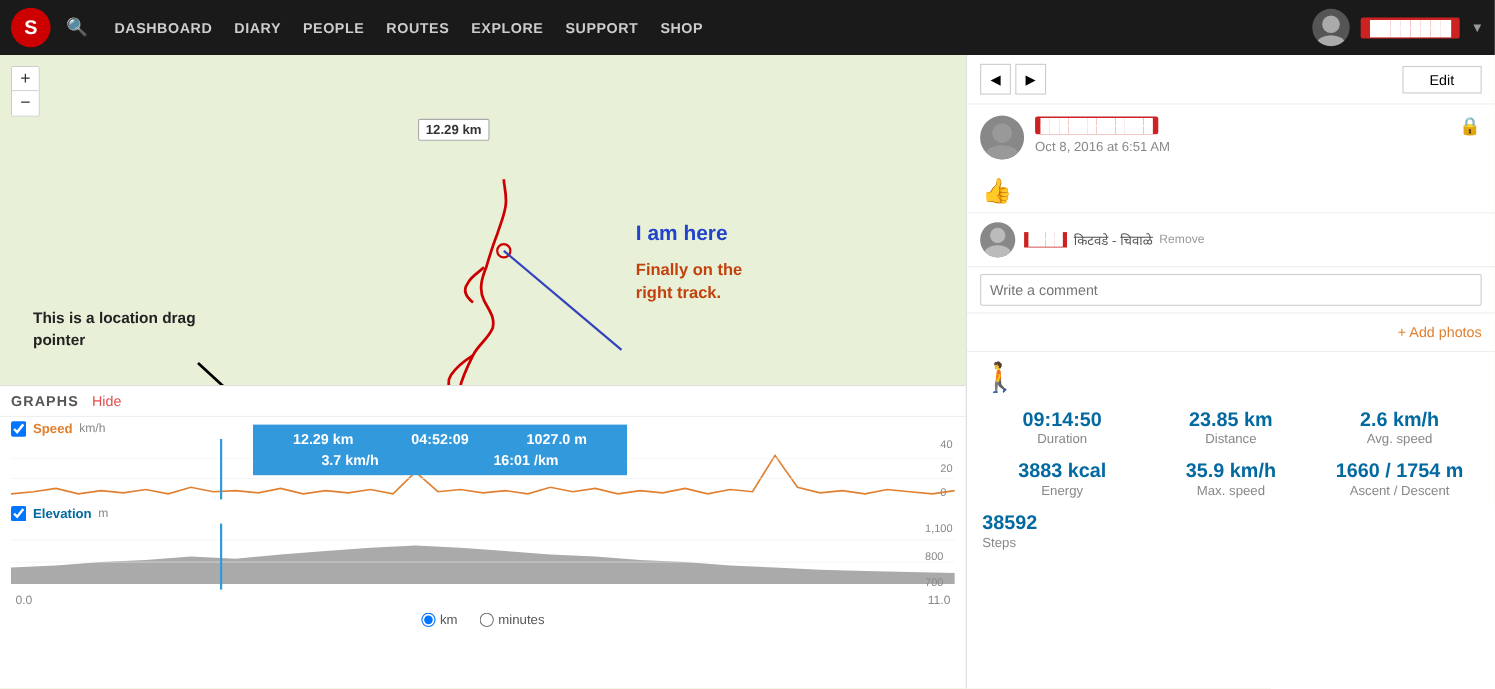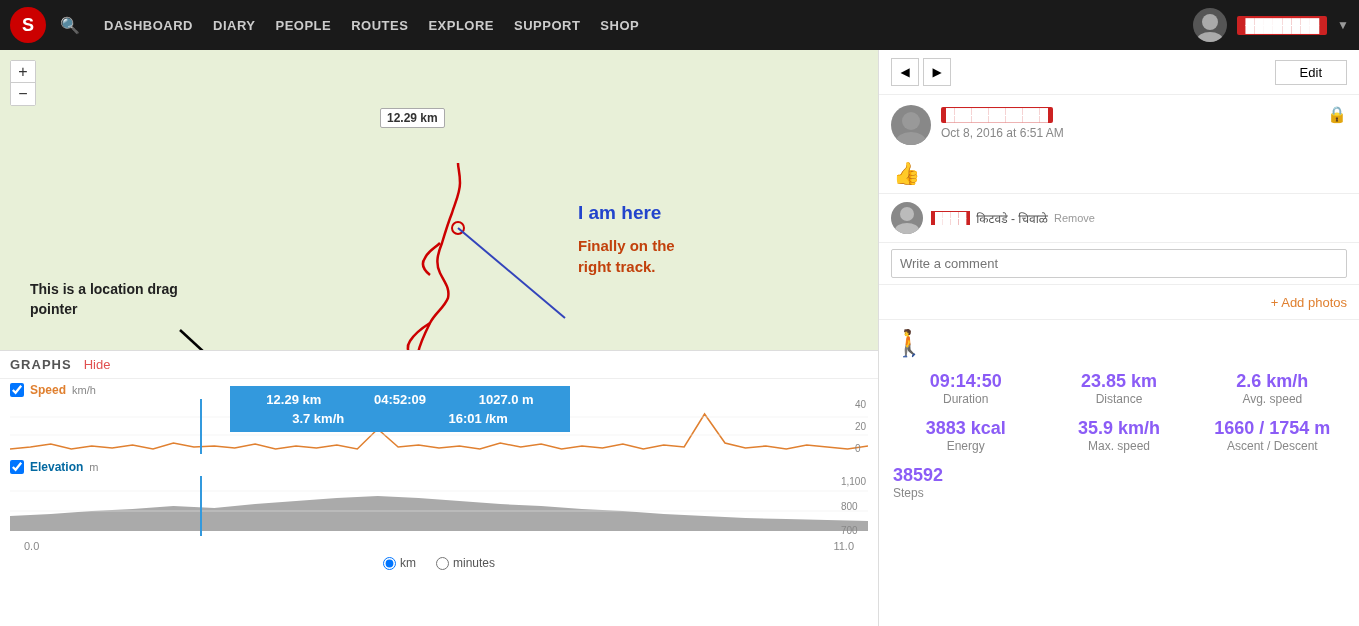--- a/index.html
+++ b/index.html
@@ -155,21 +155,21 @@
     }
 
     .chart-axis-right {
       position: absolute; right: 0; top: 0; bottom: 0;
       display: flex; flex-direction: column; justify-content: space-between;
       font-size: 10px; color: #888; padding: 0 2px;
     }
 
     .chart-x-labels {
       display: flex; justify-content: space-between;
-      padding: 2px 24px; font-size: 11px; color: #888; gap: 14px;
+      padding: 2px 14px; font-size: 11px; color: #888; gap: 14px;
     }
     .chart-radio-row {
       display: flex; align-items: center; gap: 20px;
       padding: 2px 10px; justify-content: center;
     }
     .radio-label { font-size: 12px; color: #555; display: flex; align-items: center; gap: 4px; cursor: pointer; }
 
     
     .cursor-line {
       position: absolute; top: 0; bottom: 0;
@@ -246,21 +246,21 @@
     .stats-icon-row {
       padding: 8px 14px;
     }
     .sport-icon { font-size: 26px; color: #555; }
 
     .stats-grid {
       display: grid; grid-template-columns: 1fr 1fr 1fr;
       padding: 4px 14px; gap: 12px 8px;
     }
     .stat-item { text-align: center; }
-    .stat-value { font-size: 18px; font-weight: bold; color: #8b5cf6; }
+    .stat-value { font-size: 18px; font-weight: bold; color: #0369a1; }
     .stat-label { font-size: 12px; color: #888; margin-top: 0; }
 
     .stat-item.steps { grid-column: 1; text-align: left; padding-left: 0; }
 
     
     .map-bg {
       position: absolute; top: 0; left: 0; right: 0; bottom: 0;
       background: #e8f0d8;
     }
   </style>

